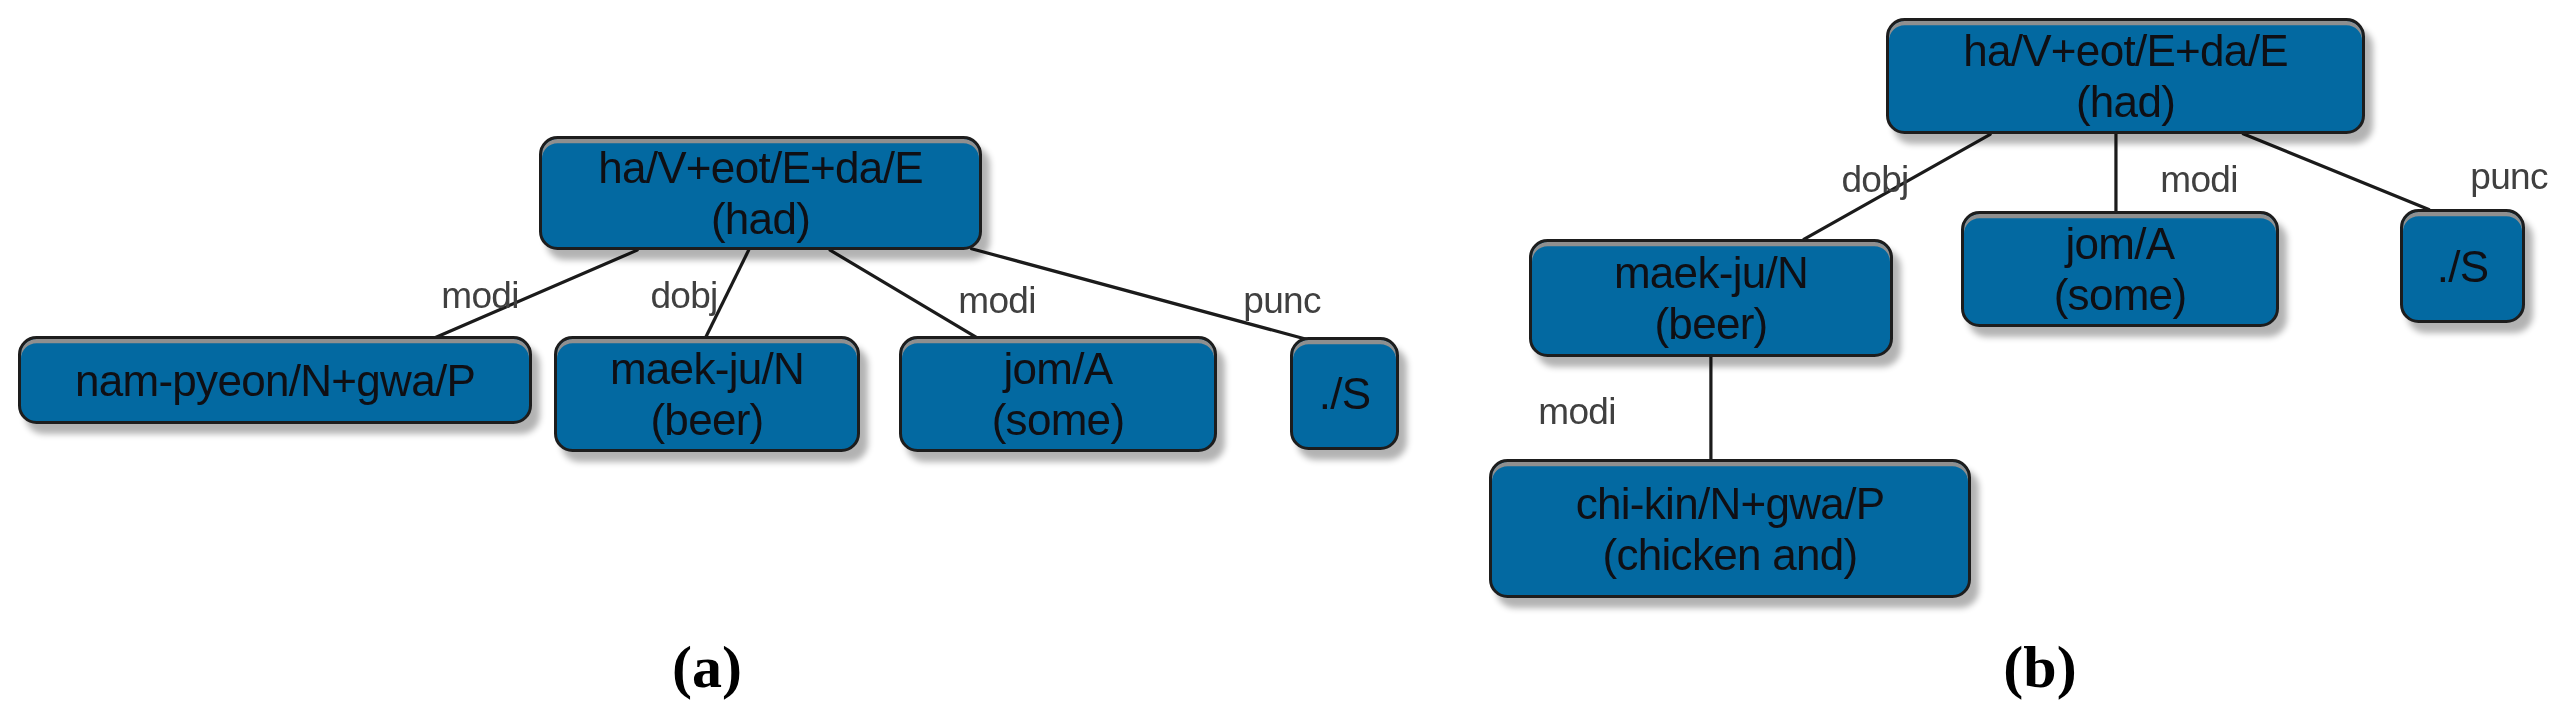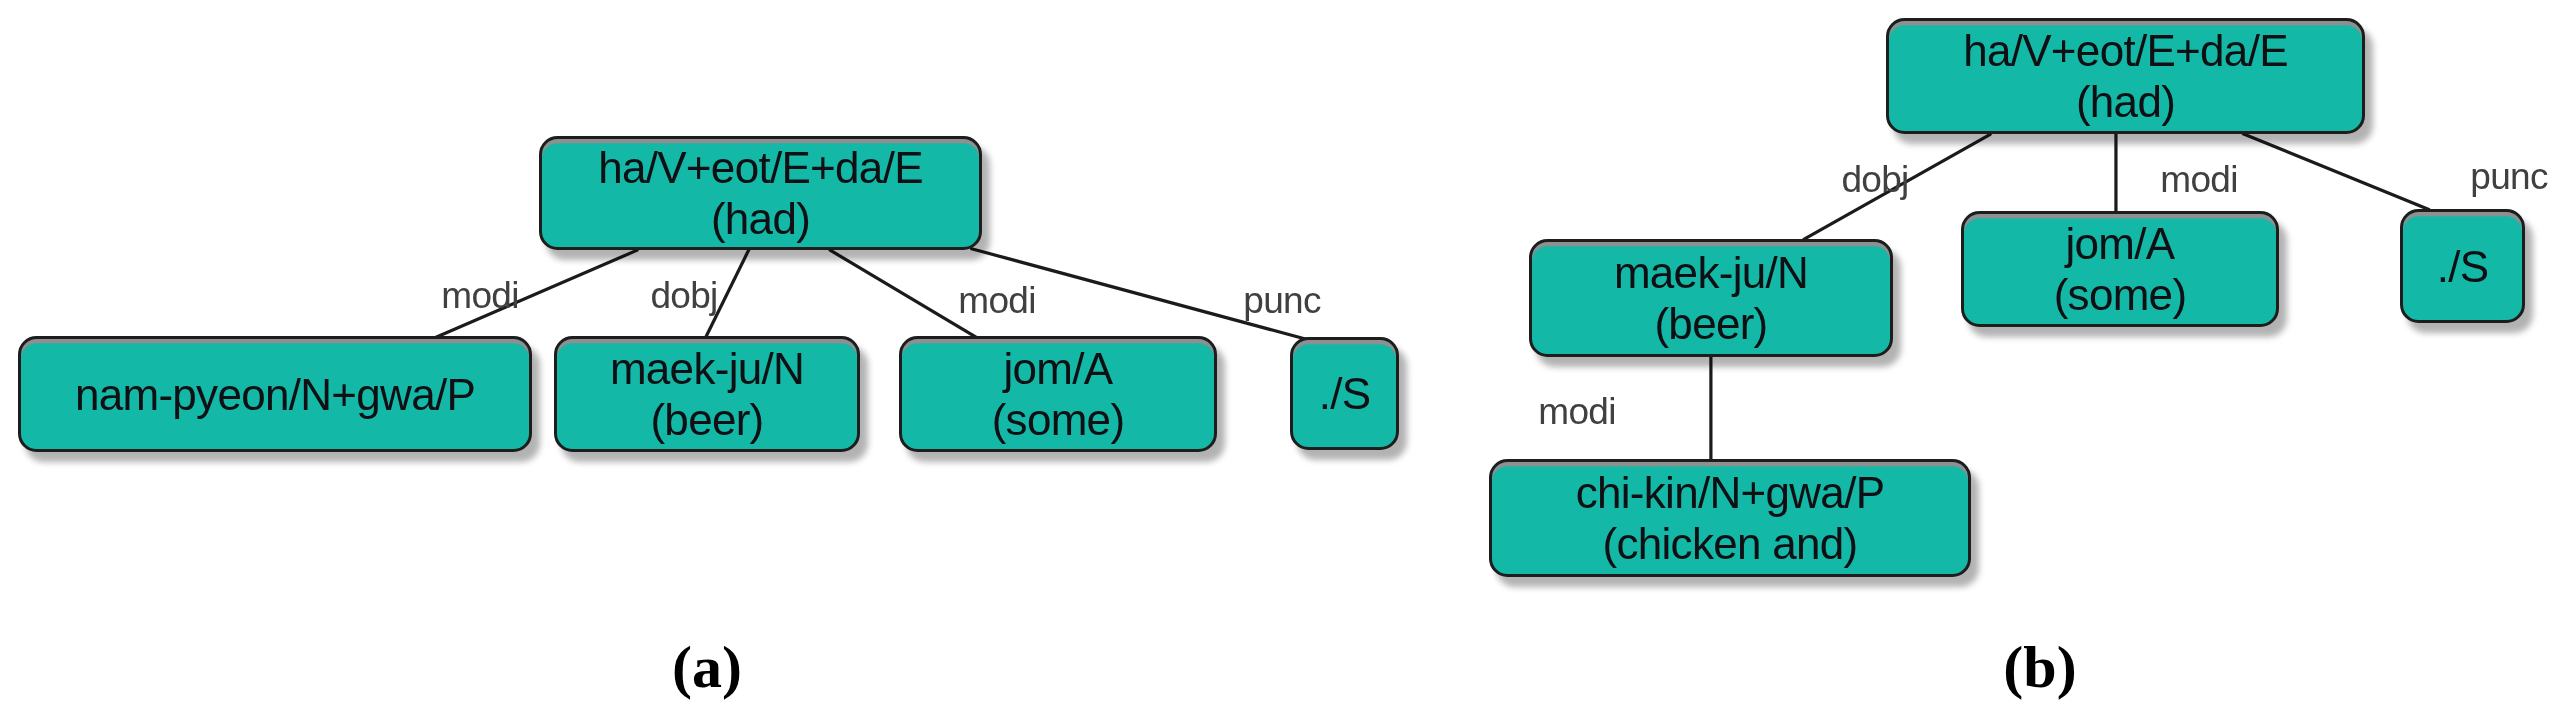--- a/index.html
+++ b/index.html
@@ -22,21 +22,21 @@
     height: 716px;
   }
   svg.edges line {
     stroke: #1b1b1b;
     stroke-width: 4.5;
     stroke-linecap: round;
   }
   .node {
     position: absolute;
     box-sizing: border-box;
-    background: #14b8a6;
+    background: #0369a1;
     border: 3.6px solid #1d1d1d;
     border-radius: 18.6px;
     box-shadow: inset 0 4.3px 0 #8f8f8f, 7.9px 10px 6.4px rgba(0,0,0,0.30);
     display: flex;
     flex-direction: column;
     align-items: center;
     justify-content: center;
     text-align: center;
     font-size: 44px;
     line-height: 51px;
@@ -84,21 +84,21 @@
     <line x1="2395" y1="498" x2="2395" y2="642"></line>
   </svg>
 
   <section>
 
     <div class="node" style="left:539px; top:136px; width:443px; height:114px">
       <span>ha/V+eot/E+da/E</span>
       <span>(had)</span>
     </div>
 
-    <div class="node" style="left:18px; top:336px; width:514px; height:116px">
+    <div class="node" style="left:18px; top:336px; width:514px; height:88px">
       <span>nam-pyeon/N+gwa/P</span>
     </div>
 
     <div class="node" style="left:554px; top:336px; width:306px; height:116px">
       <span>maek-ju/N</span>
       <span>(beer)</span>
     </div>
 
     <div class="node" style="left:899px; top:336px; width:318px; height:116px">
       <span>jom/A</span>
@@ -131,21 +131,21 @@
 
     <div class="node" style="left:1961px; top:211px; width:318px; height:116px">
       <span>jom/A</span>
       <span>(some)</span>
     </div>
 
     <div class="node" style="left:2400px; top:209px; width:125px; height:114px">
       <span>./S</span>
     </div>
 
-    <div class="node" style="left:1489px; top:459px; width:482px; height:118px">
+    <div class="node" style="left:1489px; top:459px; width:482px; height:139px">
       <span>chi-kin/N+gwa/P</span>
       <span>(chicken and)</span>
     </div>
 
     <span class="edge-label" style="left:1875px; top:179px">dobj</span>
     <span class="edge-label" style="left:2199px; top:179px">modi</span>
     <span class="edge-label" style="left:2509px; top:176px">punc</span>
     <span class="edge-label" style="left:1577px; top:411px">modi</span>
 
     <div class="caption" style="left:2040px; top:667px">(b)</div>

